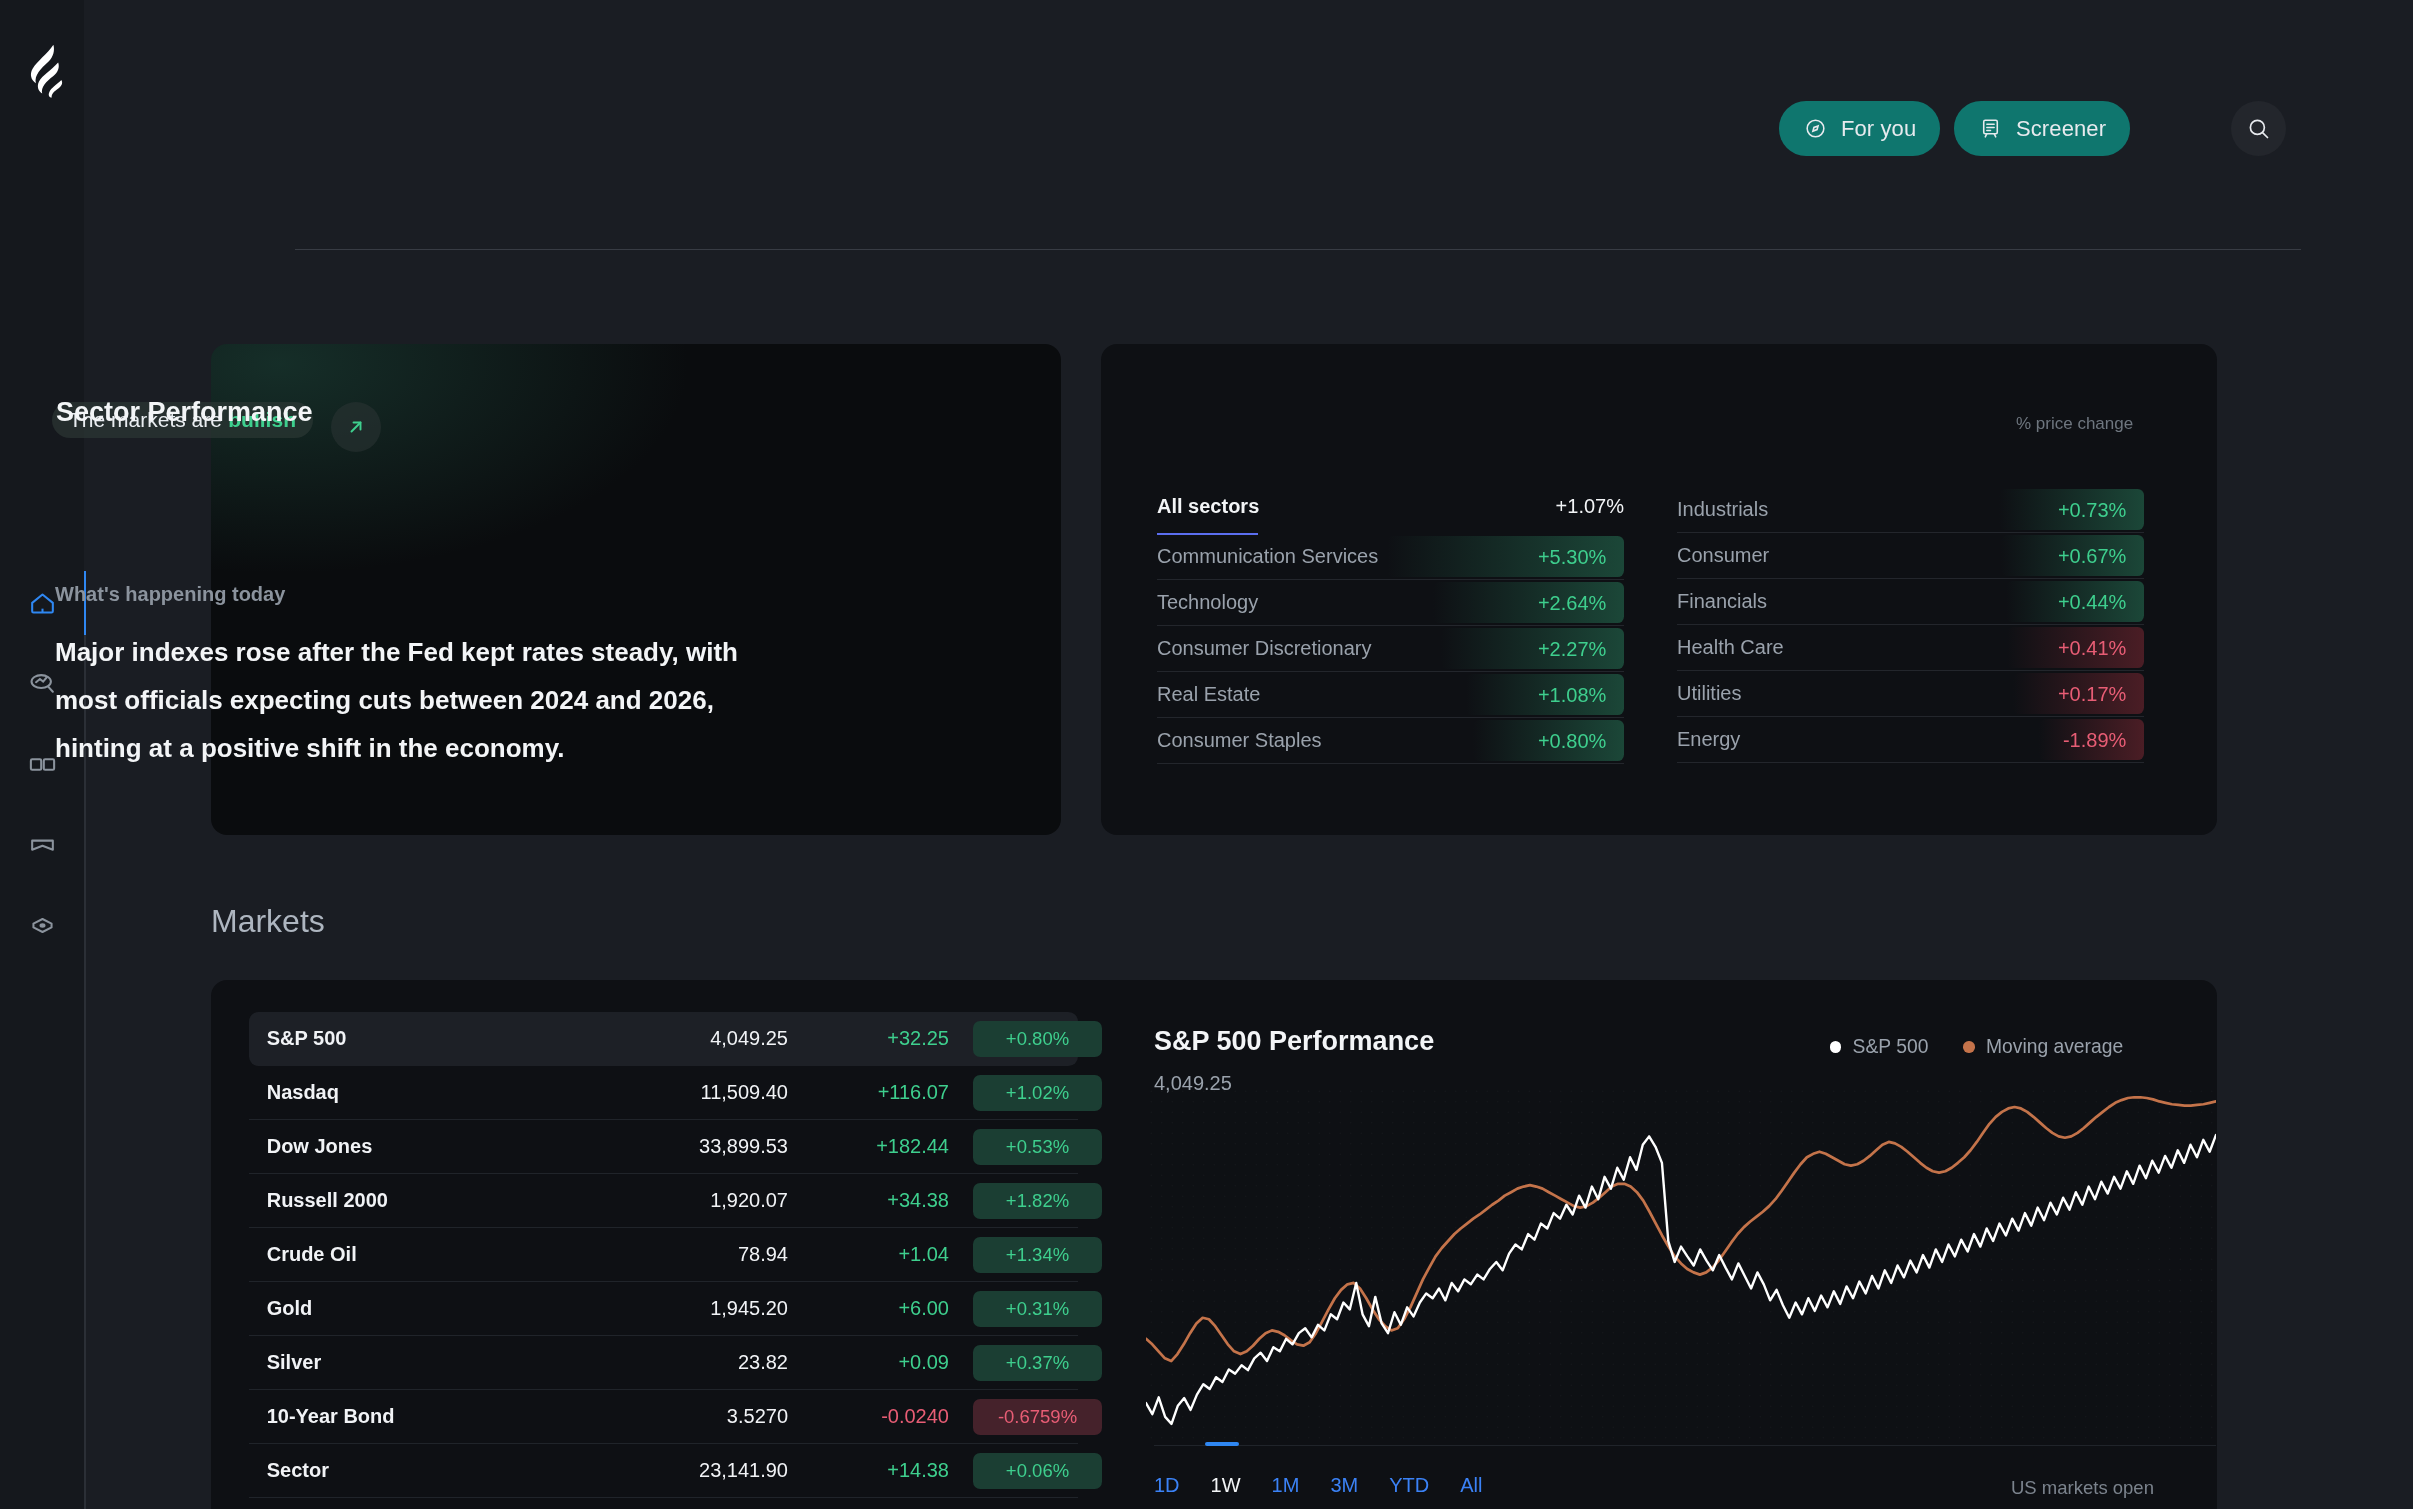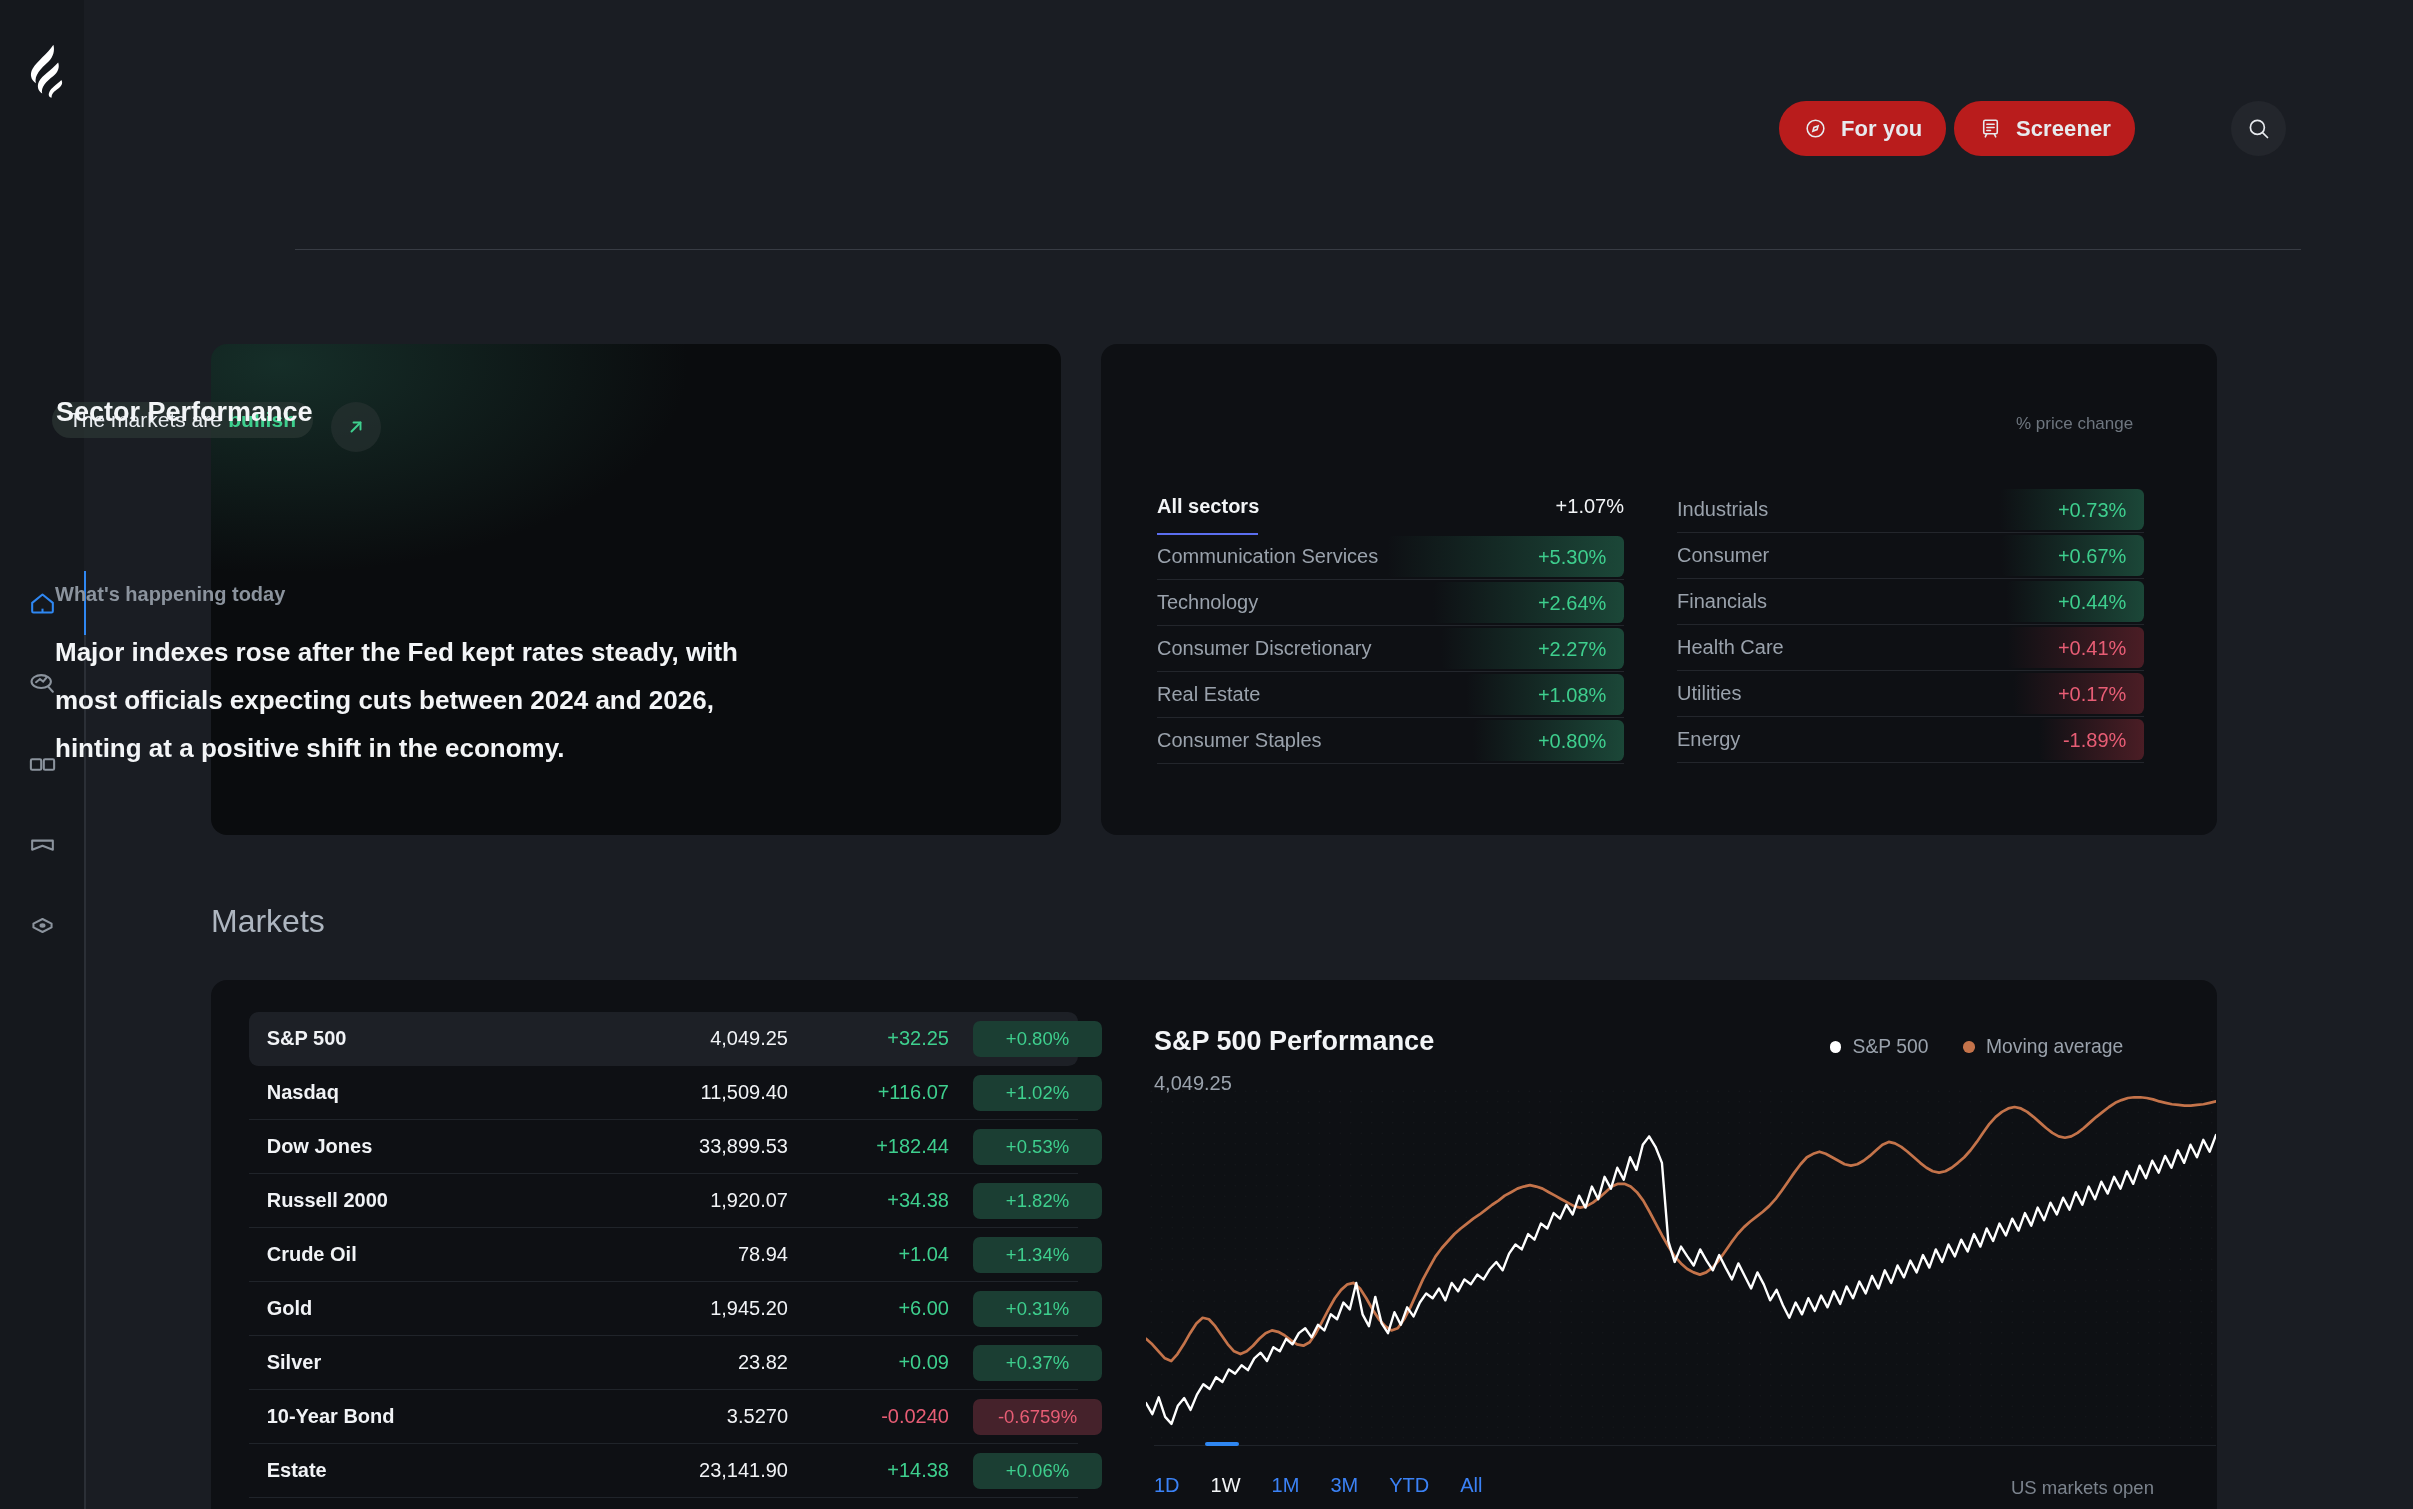--- a/index.html
+++ b/index.html
@@ -26,22 +26,22 @@
   .nav-item{
     position:absolute; left:16px; width:53px; height:53px;
     display:flex; align-items:center; justify-content:center;
     cursor:pointer;
   }
   .nav-item svg{ width:31px; height:31px; }
   
   #header{ position:absolute; left:84px; top:0; width:2329px; height:257px; }
   .pill{
     position:absolute; height:55px; border-radius:27px;
-    background:#b91c1c; display:flex; align-items:center;
-    padding:0 24px; gap:13px; cursor:pointer;font-weight:bold;
+    background:#0f766e; display:flex; align-items:center;
+    padding:0 24px; gap:13px; cursor:pointer;
   }
   .pill span{ font-size:22px; color:#e7eaee; letter-spacing:0.1px; }
   .pill svg{ width:25px; height:25px; }
   #pill-foryou{ left:1695px; top:101px; }
   #pill-screener{ left:1870px; top:101px; }
   #btn-search{
     position:absolute; left:2147px; top:101px; width:55px; height:55px;
     border-radius:50%; background:#23262c; display:flex;
     align-items:center; justify-content:center; cursor:pointer;
   }
@@ -363,21 +363,21 @@
       <div class="mk-chg v-pos">+0.09</div>
       <div class="mk-pct pct-pos">+0.37%</div>
     </div>
     <div class="mk-row">
       <div class="mk-name">10-Year Bond</div>
       <div class="mk-price">3.5270</div>
       <div class="mk-chg v-neg">-0.0240</div>
       <div class="mk-pct pct-neg">-0.6759%</div>
     </div>
     <div class="mk-row">
-      <div class="mk-name">Estate</div>
+      <div class="mk-name">Sector</div>
       <div class="mk-price">23,141.90</div>
       <div class="mk-chg v-pos">+14.38</div>
       <div class="mk-pct pct-pos">+0.06%</div>
     </div>
   </div>
 
 <div id="chart-title">S&amp;P 500 Performance</div>
 <div id="chart-value">4,049.25</div>
 
 <div id="legend">

